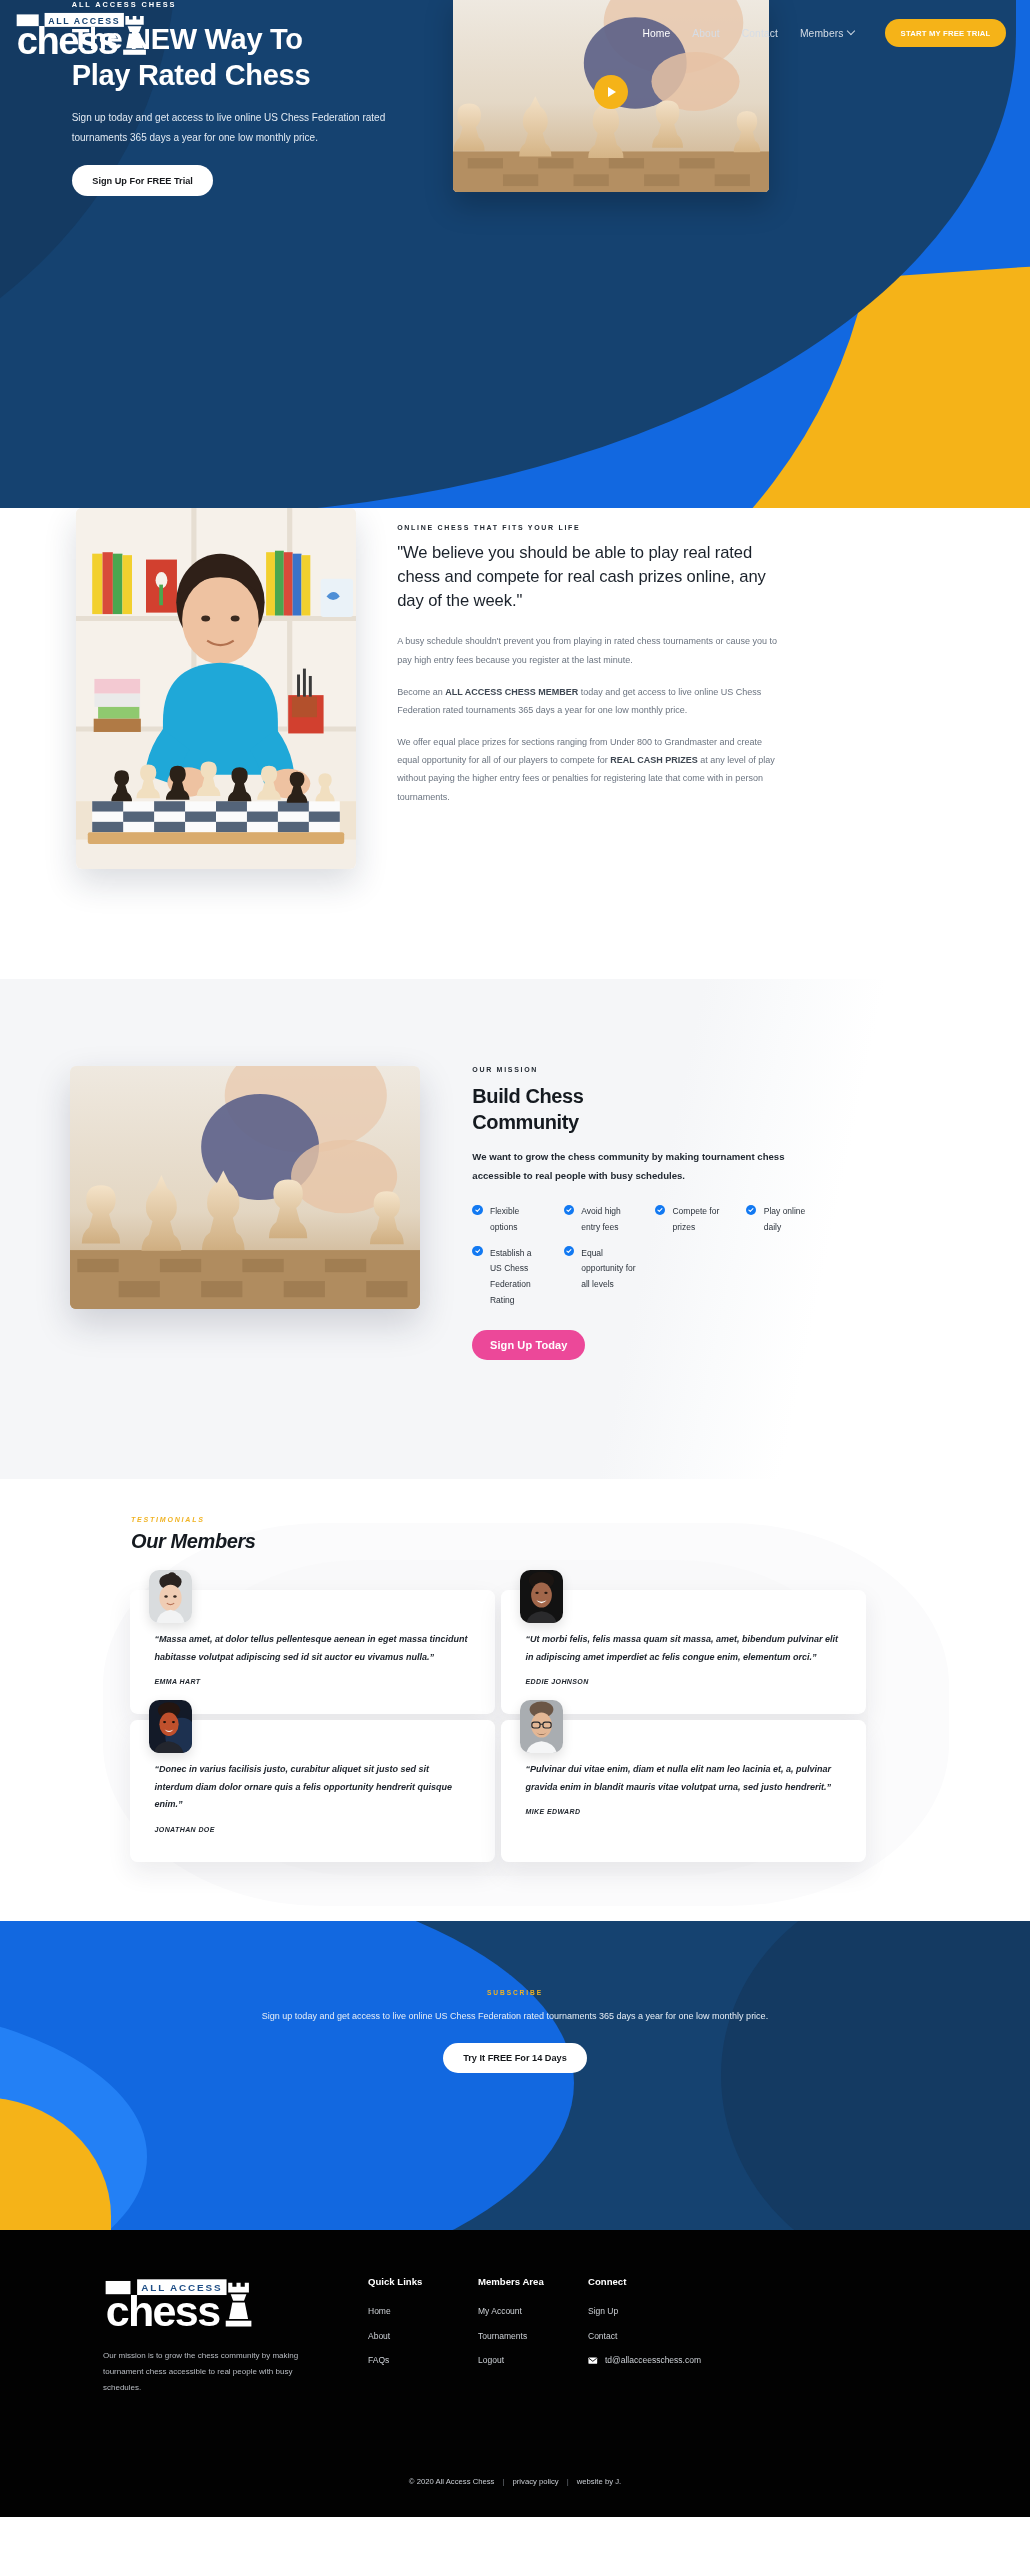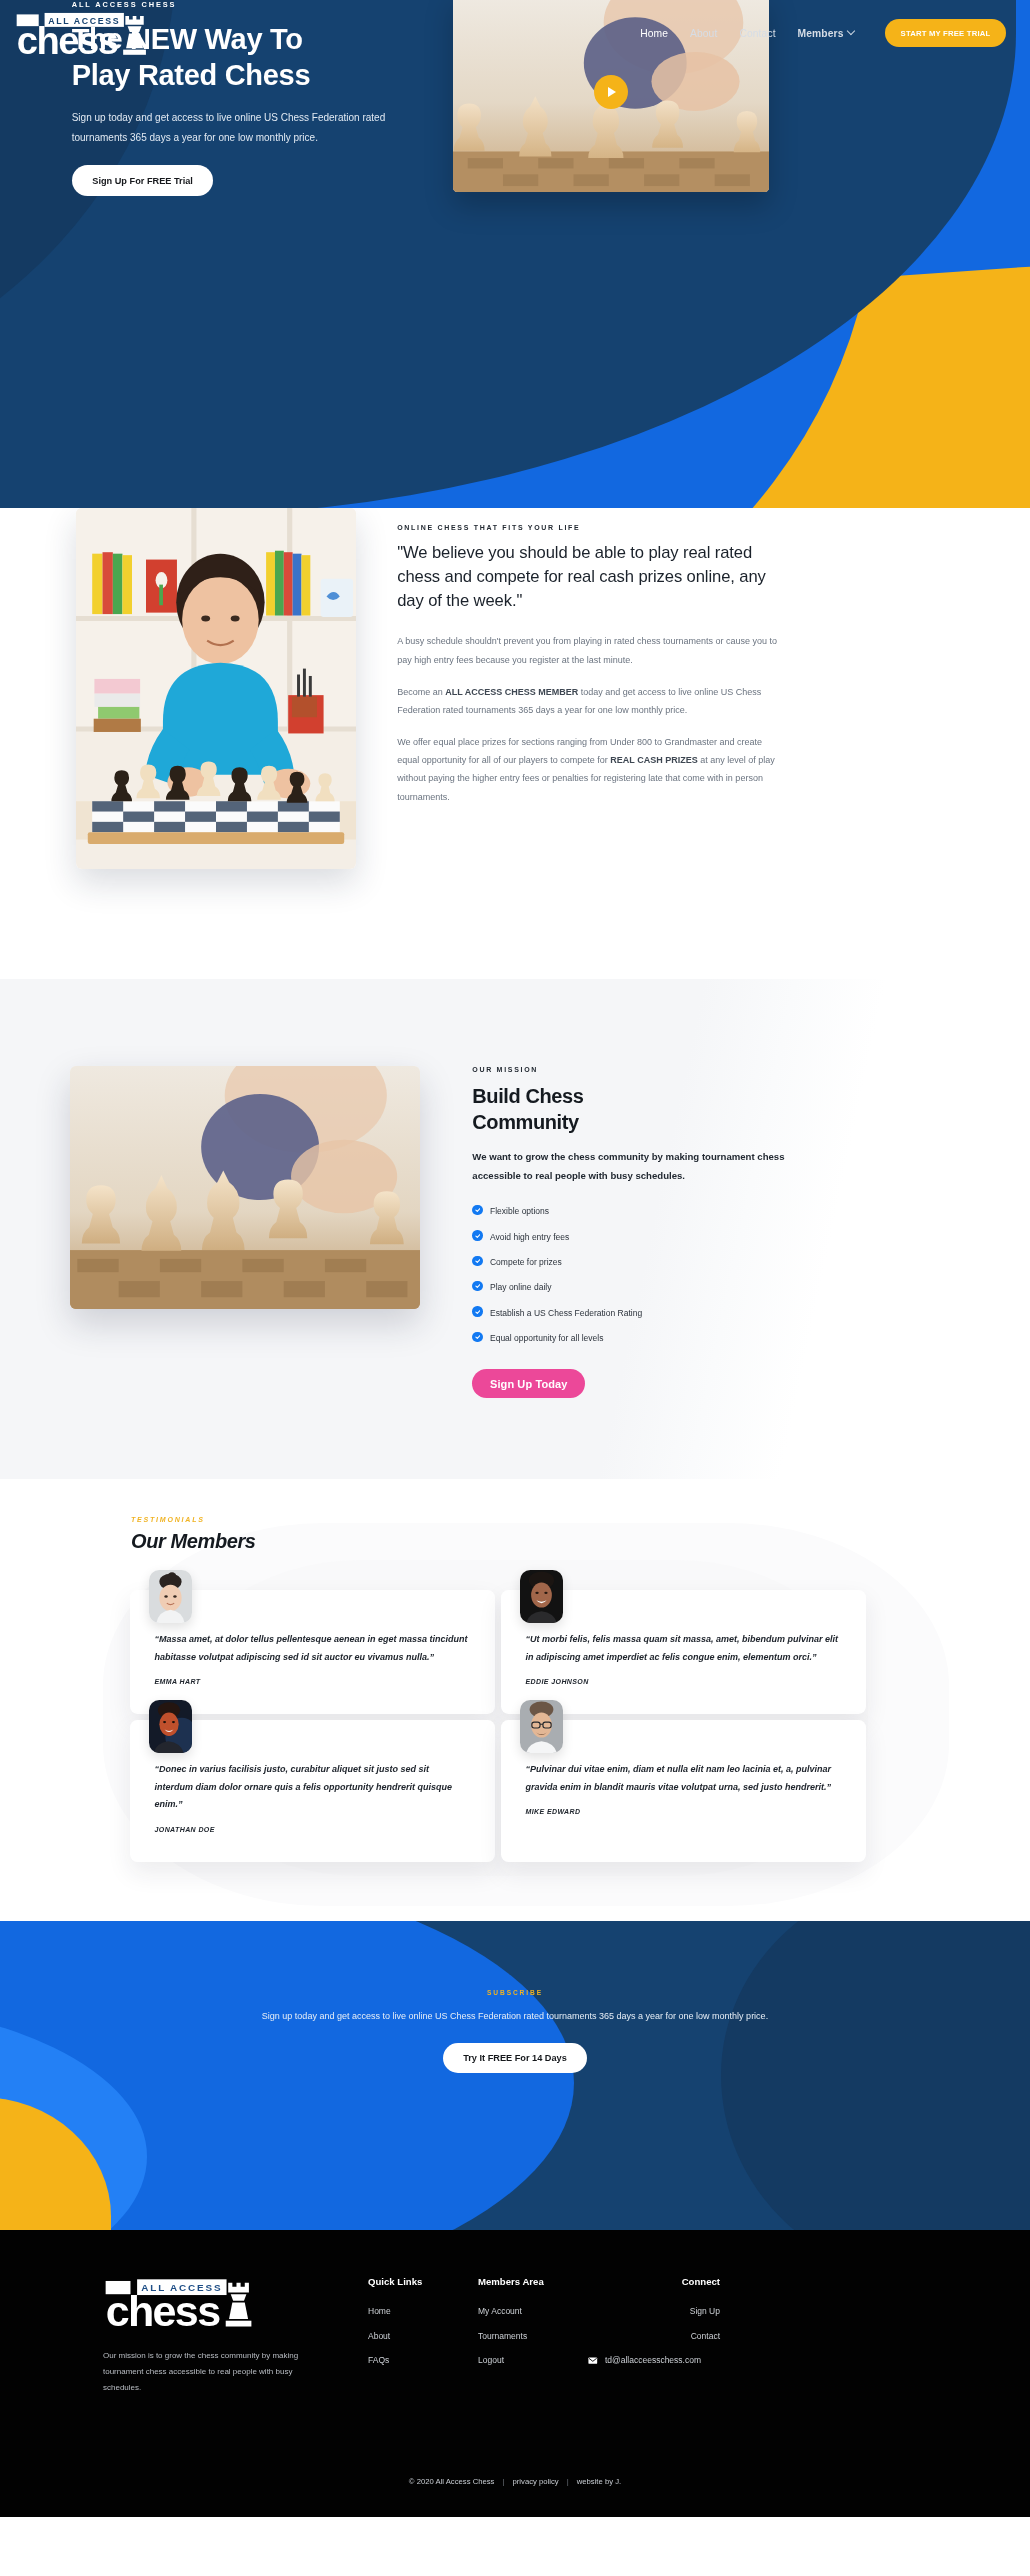--- a/index.html
+++ b/index.html
@@ -63,21 +63,21 @@
   }
   .nav-links {
     margin-left: auto;
     display: flex; align-items: center; gap: 22px;
   }
   .nav-link {
     color: #d6dde6; font-size: 10.3px; letter-spacing: 0.1px;
     text-decoration: none; cursor: pointer; white-space: nowrap;
   }
   .nav-link.active { color: #ffffff; }
-  .nav-members { display: flex; align-items: center; gap: 4.4px; font-weight: bold; }
+  .nav-members { display: flex; align-items: center; gap: 4.4px; }
   .chev { display: inline-block; width: 5.9px; height: 5.9px;
     border-right: 1px solid #c9d4e0; border-bottom: 1px solid #c9d4e0;
     transform: rotate(45deg) translate(-1.5px,-1.5px); }
   .btn-trial {
     background: #f5b318; color: #fff;
     font-size: 7.7px; font-weight: bold; letter-spacing: 0.2px;
     padding: 9.6px 16px; border-radius: 17.7px; border: none;
     cursor: pointer; white-space: nowrap; margin-left: 8.8px;
   }
 
@@ -179,21 +179,21 @@
   .mission-copy { width: 346px; margin-left: 52px; }
   .mission-title {
     font-size: 20px; font-weight: bold; line-height: 1.3;
     color: #151a20; letter-spacing: -0.4px; margin: 7.4px 0 11.8px;
   }
   .mission-lead {
     font-size: 9.6px; font-weight: bold; line-height: 2.0;
     color: #222932; margin-bottom: 19px;
   }
   .feature-grid {
-    display: grid; grid-template-columns: 1fr;
+    display: grid; grid-template-columns: 1fr 1fr 1fr 1fr;
     column-gap: 19px; row-gap: 9.6px; margin-bottom: 22px;
   }
   .feature { display: flex; align-items: flex-start; gap: 7.4px; }
   .check {
     flex: 0 0 auto; width: 10.3px; height: 10.3px; margin-top: 0.7px;
     border-radius: 50%; background: #1279f2;
     display: flex; align-items: center; justify-content: center;
   }
   .check svg { display: block; }
   .feature-label {
@@ -304,21 +304,21 @@
   .footer-inner {
     width: 824px; margin: 0 auto; padding-top: 46px;
     display: flex; align-items: flex-start;
   }
   .f-brand { width: 265px; }
   .f-about {
     font-size: 8px; line-height: 2.0; color: #b9bdc3;
     margin-top: 16px; width: 221px;
   }
   .f-col { width: 110px; }
-  .f-col.wide { width: 132px; text-align: right; }
+  .f-col.wide { width: 132px; }
   .f-h {
     font-size: 9.6px; font-weight: bold; color: #fff; margin-bottom: 19px;
   }
   .f-link {
     display: block; font-size: 8.5px; color: #cdd1d6;
     text-decoration: none; margin-bottom: 14.7px; cursor: pointer;
   }
   .f-mail { display: flex; align-items: center; gap: 7.4px; }
   .f-mail-ico { width: 9.6px; height: 7.4px; display: block; }
   .copyright {

